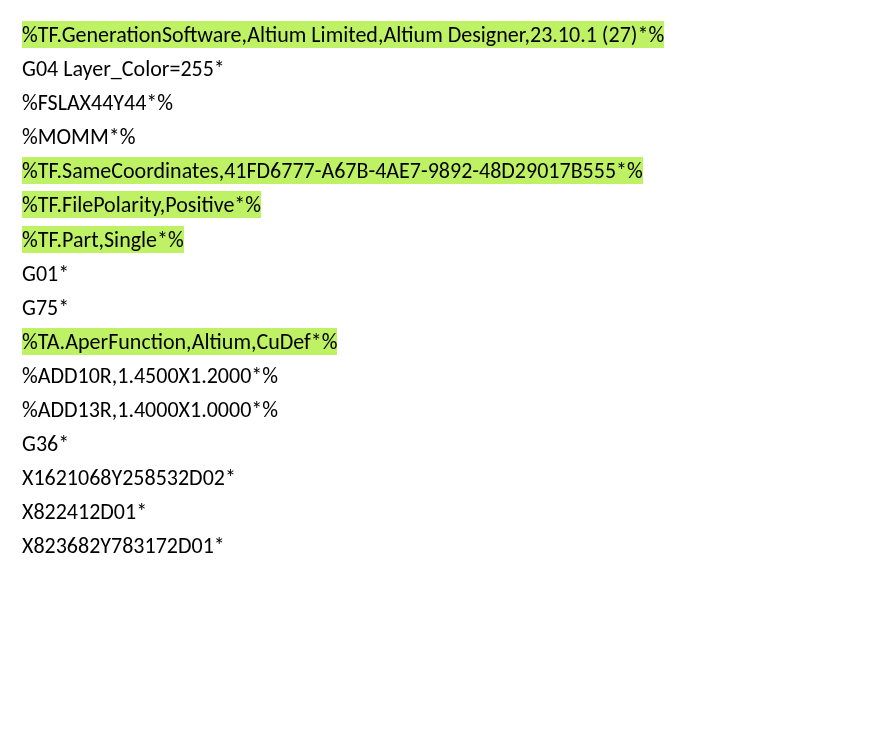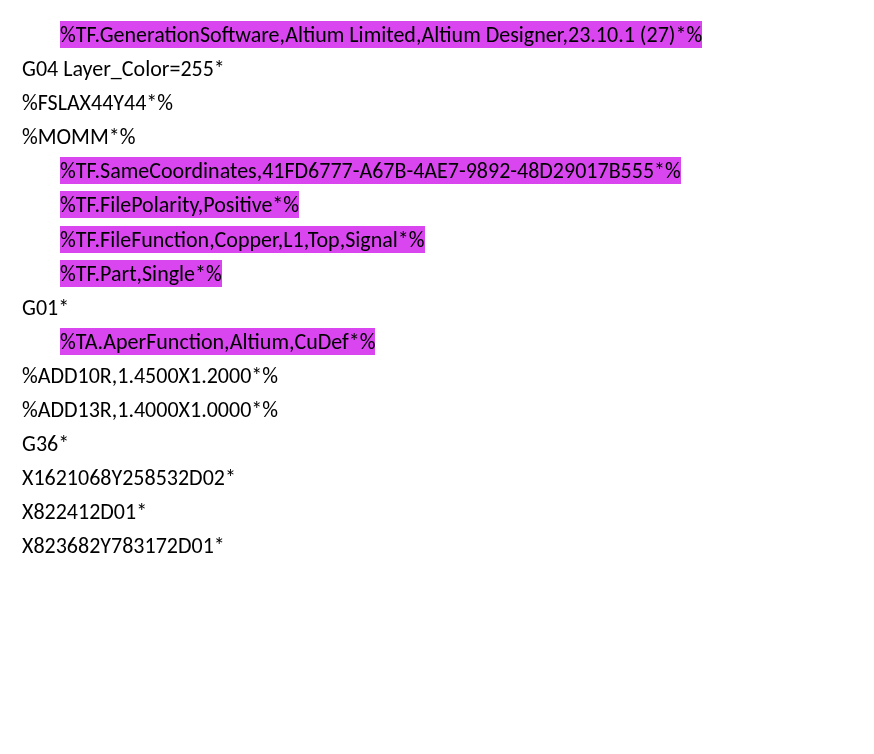--- a/index.html
+++ b/index.html
@@ -12,40 +12,39 @@
       font-size: 22px;
       color: #000;
       background: #fff;
       padding: 18px 22px;
       line-height: 1.55;
     }
     .line {
       white-space: pre;
     }
     .hl {
-      background-color: #d946ef;
-      margin-left: 38px;
+      background-color: #bef264;
     }
     .hl-text {
       display: inline;
     }
   </style>
 </head>
 <body>
 
 <div id="container">
     <div class="line"><span class="hl hl-text">%TF.GenerationSoftware,Altium Limited,Altium Designer,23.10.1 (27)*%</span></div>
     <div class="line">G04 Layer_Color=255*</div>
     <div class="line">%FSLAX44Y44*%</div>
     <div class="line">%MOMM*%</div>
     <div class="line"><span class="hl hl-text">%TF.SameCoordinates,41FD6777-A67B-4AE7-9892-48D29017B555*%</span></div>
     <div class="line"><span class="hl hl-text">%TF.FilePolarity,Positive*%</span></div>
-    <div class="line"><span class="hl hl-text">%TF.FileFunction,Copper,L1,Top,Signal*%</span></div>
     <div class="line"><span class="hl hl-text">%TF.Part,Single*%</span></div>
     <div class="line">G01*</div>
+    <div class="line">G75*</div>
     <div class="line"><span class="hl hl-text">%TA.AperFunction,Altium,CuDef*%</span></div>
     <div class="line">%ADD10R,1.4500X1.2000*%</div>
     <div class="line">%ADD13R,1.4000X1.0000*%</div>
     <div class="line">G36*</div>
     <div class="line">X1621068Y258532D02*</div>
     <div class="line">X822412D01*</div>
     <div class="line">X823682Y783172D01*</div>
   </div>
 
 </body></html>

